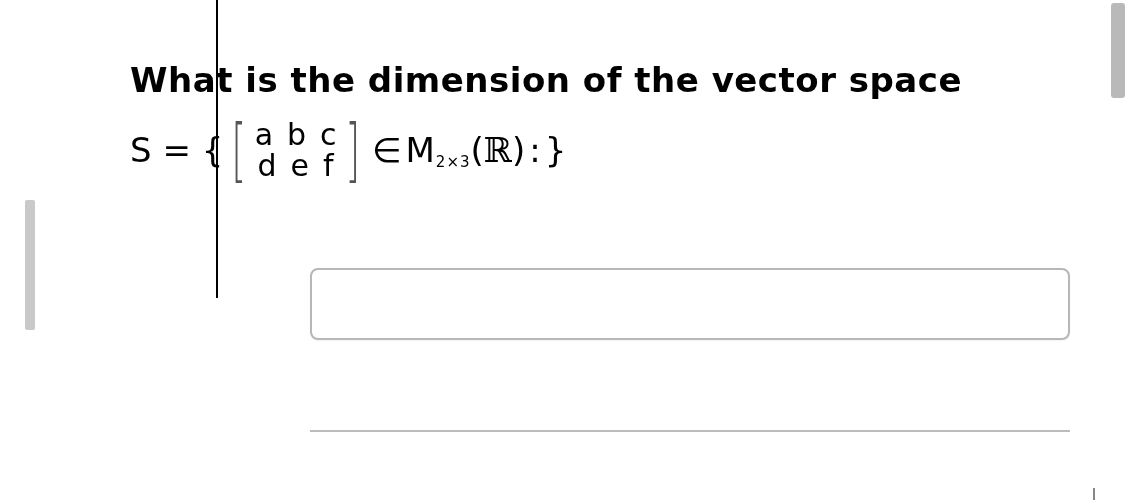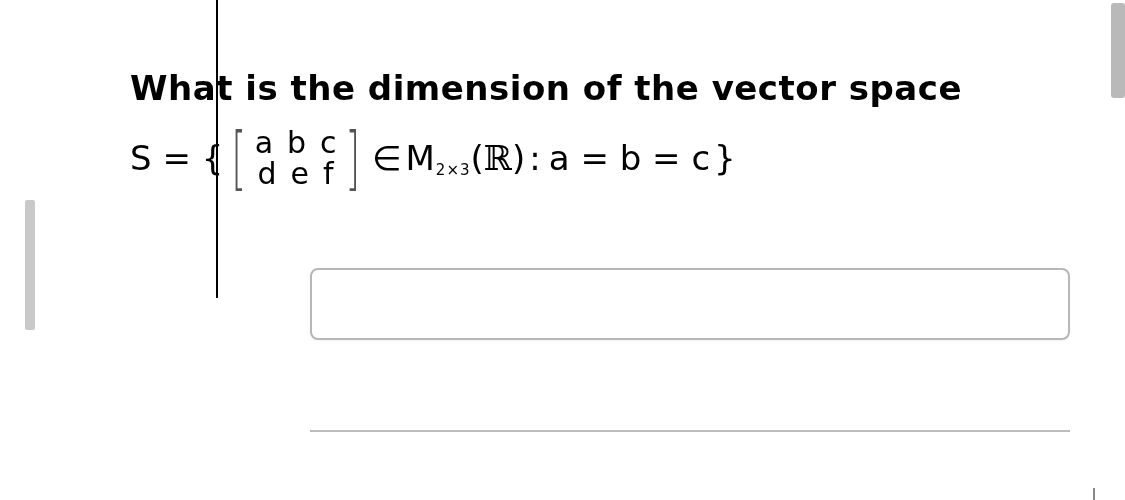--- a/index.html
+++ b/index.html
@@ -54,21 +54,20 @@
     width: 14px;
     height: 95px;
     background: #b9b9b9;
     border-radius: 3px;
   }
   .question-block {
     position: absolute;
     left: 130px;
     top: 60px;
     width: 960px;
-    margin-top: 8px;
   }
   .q-line1 {
     font-size: 34px;
     font-weight: 600;
     letter-spacing: 0.5px;
     line-height: 1.2;
   }
   .formula {
     margin-top: 18px;
     display: flex;
@@ -178,21 +177,20 @@
         <span class="bracket">]</span>
       </span>
 
       <span class="seg mspace">∈</span>
       <span class="seg">M</span>
       <span class="sub">2×3</span>
       <span class="seg">(</span>
       <span class="seg bb">ℝ</span>
       <span class="seg">)</span>
       <span class="seg mspace">:</span>
-      <span class="seg mspace">a = b = c</span>
       <span class="seg">}</span>
     </div>
   </div>
 
   <input class="answer-input" type="text" value="" style="">
 
   <div class="bottom-rule"></div>
 </div>
 
 </body></html>

